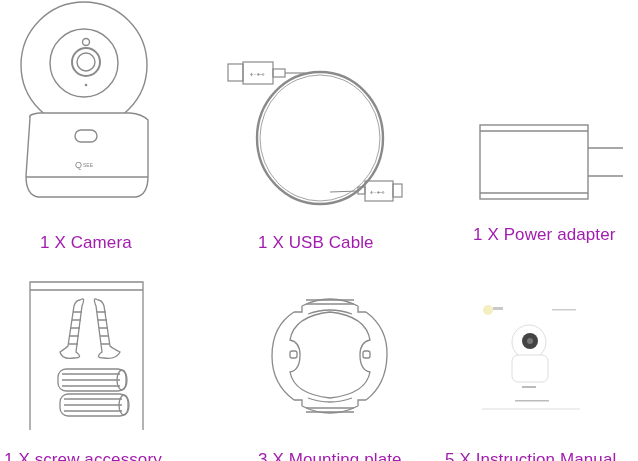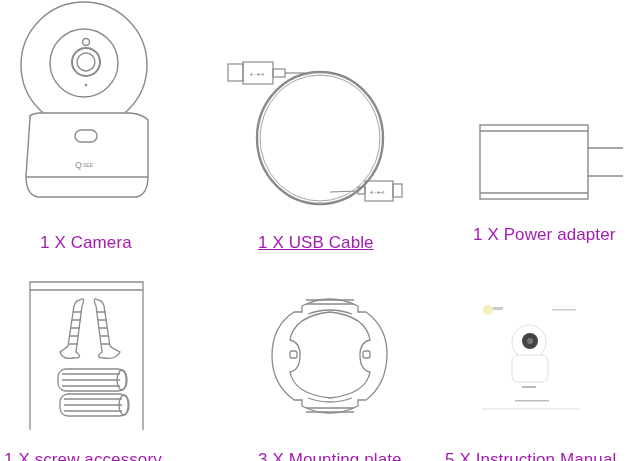--- a/index.html
+++ b/index.html
@@ -40,21 +40,21 @@
       <ellipse cx="110" cy="88" rx="60" ry="63" stroke-width="0.8"></ellipse>
       <rect x="155" y="131" width="28" height="20"></rect>
       <rect x="183" y="134" width="9" height="13"></rect>
       <rect x="148" y="137" width="7" height="7"></rect>
       <path d="M75 23 L95 23"></path>
       <path d="M120 142 L148 141"></path>
     </g>
     <text x="40" y="27" font-size="8" fill="#8a8a8a">⇠⊷</text>
     <text x="160" y="145" font-size="8" fill="#8a8a8a">⇠⊷</text>
   </svg>
-  <div class="label" style="left:258px;top:220px;text-decoration:underline;">1 X USB Cable</div>
+  <div class="label" style="left:258px;top:220px;">1 X USB Cable</div>
 </div>
 
 <div class="item">
   <svg width="170" height="100" viewBox="0 0 170 100" style="left:460px;top:110px;">
     <g fill="none" stroke="#8a8a8a" stroke-width="1.4">
       <rect x="20" y="15" width="108" height="74"></rect>
       <line x1="20" y1="21" x2="128" y2="21"></line>
       <line x1="20" y1="83" x2="128" y2="83"></line>
       <line x1="128" y1="38" x2="163" y2="38"></line>
       <line x1="128" y1="66" x2="163" y2="66"></line>

